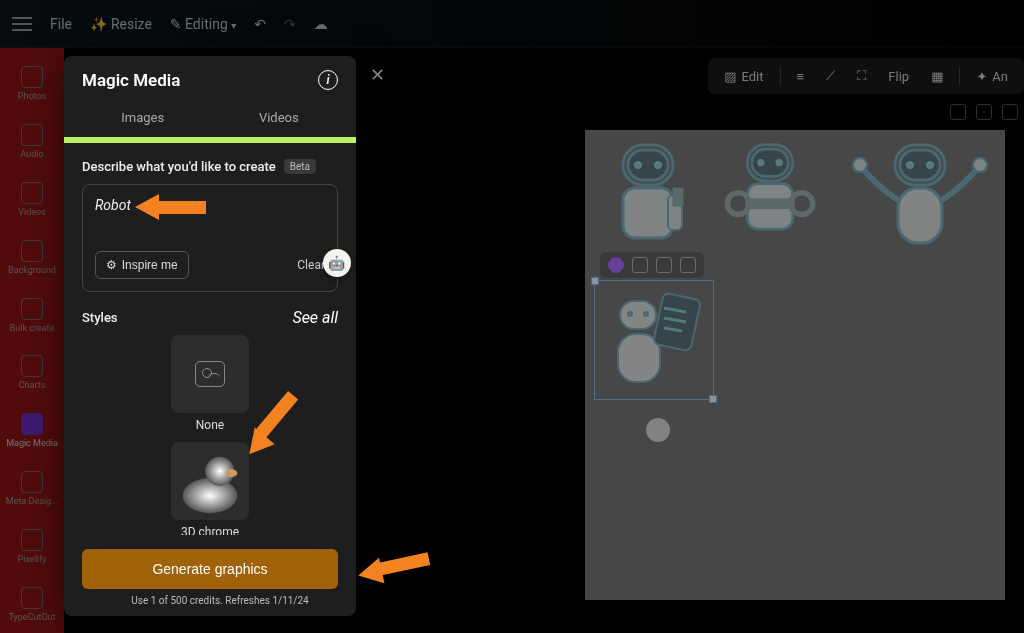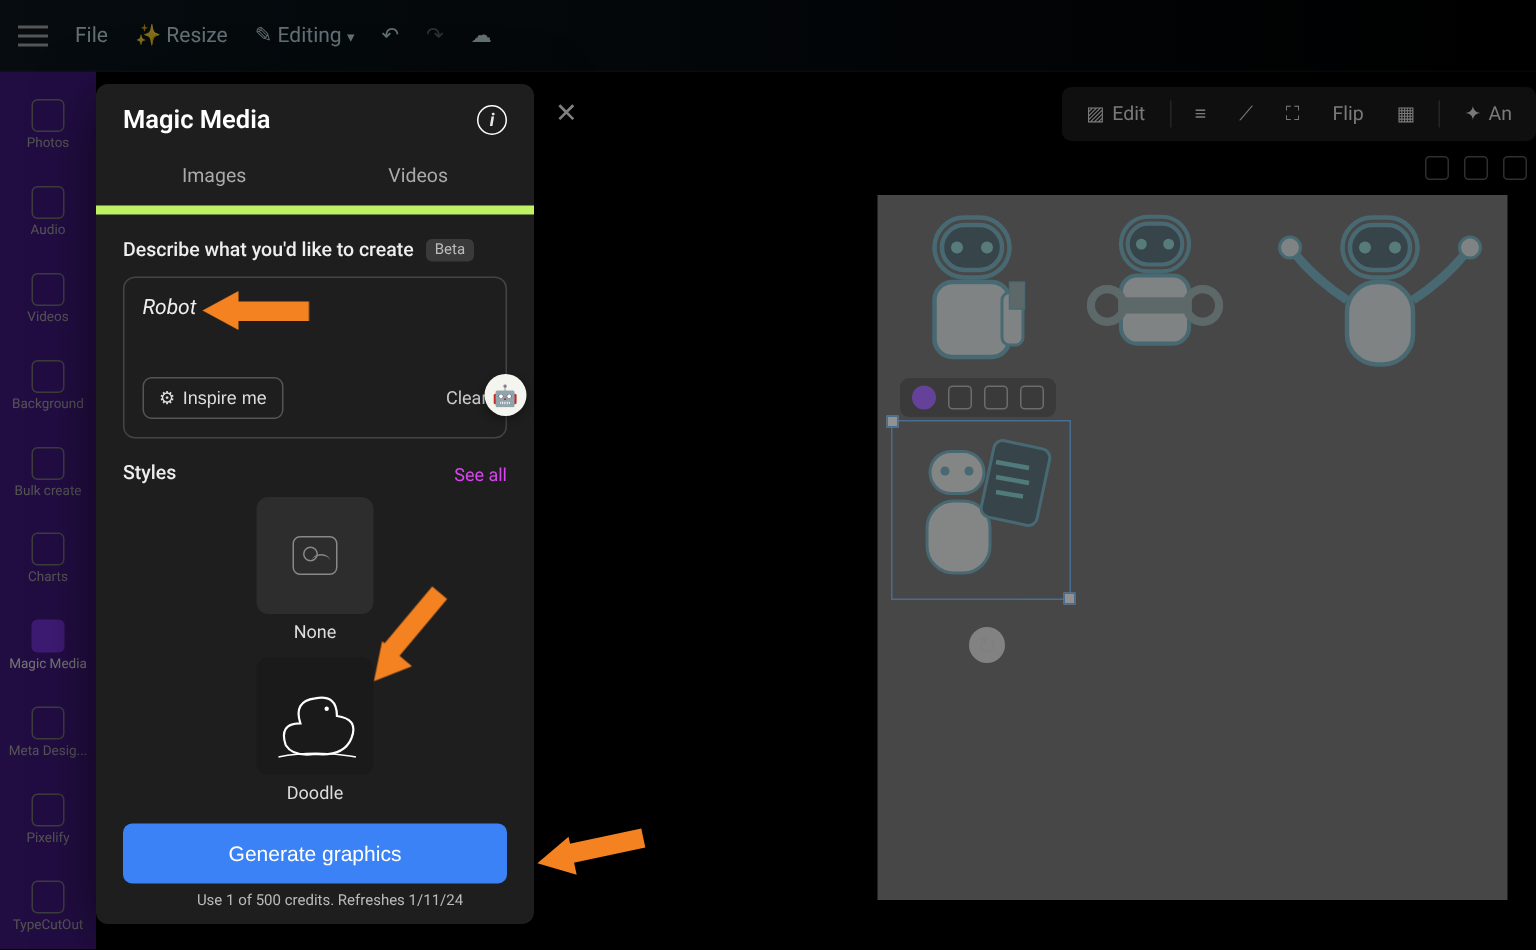--- a/index.html
+++ b/index.html
@@ -27,21 +27,21 @@
     .top-bar .menu-btn { width: 20px; height: 2px; background: #aaa; box-shadow: 0 -6px #aaa, 0 6px #aaa; }
     .top-bar .item { color: #c5dde6; font-size: 14px; cursor: pointer; }
     
     
     .left-sidebar {
       position: absolute;
       top: 48px;
       left: 0;
       width: 64px;
       height: calc(100% - 48px);
-      background: #4c1d95;
+      background: #b91c1c;
       display: flex;
       flex-direction: column;
       gap: 22px;
       align-items: center;
       padding-top: 18px;
       opacity: 0.45;
     }
     .sb-item { display: flex; flex-direction: column; align-items: center; gap: 4px; cursor: pointer; width: 100%; }
     .sb-item .icon { width: 22px; height: 22px; border: 1px solid #888; border-radius: 4px; }
     .sb-item .lbl { font-size: 9px; color: #bbb; text-align: center; line-height: 1.1; }
@@ -108,31 +108,31 @@
     .circle-icon {
       position: absolute; right: -14px; top: 64px;
       width: 28px; height: 28px; background: #f5f5f0; border-radius: 50%;
       display: flex; align-items: center; justify-content: center;
       box-shadow: 0 2px 6px rgba(0,0,0,0.4);
     }
     .circle-icon span { font-size: 14px; }
 
     .styles-row { display: flex; justify-content: space-between; align-items: center; margin: 16px 0 8px; }
     .styles-row .lbl { font-size: 13px; font-weight: 500; color: #eee; }
-    .see-all { font-size: 12px; color: #d946ef; cursor: pointer; }
+    .see-all { font-size: 16px; color: #ffffff; cursor: pointer; font-style: italic; }
     
     .style-grid { display: grid; grid-template-columns: repeat(1, 1fr); gap: 10px 27px; }
     .style-item { display: flex; flex-direction: column; align-items: center; gap: 5px; cursor: pointer; }
     .style-thumb { width: 78px; height: 78px; border-radius: 8px; background: #2d2d2d; display: flex; align-items: center; justify-content: center; position: relative; overflow: hidden; }
     .style-item.selected .style-thumb { border: 2px solid #8b3dff; }
     .style-name { font-size: 12px; color: #ddd; }
     
     .generate-btn {
       margin: 14px 18px 6px;
-      background: #3b82f6;
+      background: #a16207;
       color: #fff;
       border: none;
       border-radius: 6px;
       padding: 12px;
       font-size: 14px;
       font-weight: 500;
       cursor: pointer;
     }
     .credits-line { text-align: center; font-size: 10px; color: #bbb; padding-bottom: 10px; margin-left: 20px; }
     
@@ -320,20 +320,36 @@
       <span class="lbl">Styles</span>
       <span class="see-all">See all</span>
     </div>
 
     <div class="style-grid">
       <div class="style-item">
         <div class="style-thumb">
             <div class="duck1-icon"></div>
           </div>
         <div class="style-name">None</div>
+      </div>
+      <div class="style-item">
+        <div class="style-thumb">
+          <svg viewBox="0 0 80 80" width="78" height="78">
+            <defs>
+                <radialGradient id="g1">
+                  <stop offset="0" stop-color="#fff"></stop>
+                  <stop offset="1" stop-color="#555"></stop>
+                </radialGradient>
+              </defs>
+            <ellipse cx="40" cy="55" rx="28" ry="18" fill="url(#g1)"></ellipse>
+            <circle cx="50" cy="30" r="15" fill="url(#g1)"></circle>
+            <ellipse cx="62" cy="32" rx="6" ry="4" fill="#c96"></ellipse>
+          </svg>
+        </div>
+        <div class="style-name">3D chrome</div>
       </div>
       <div class="style-item">
         <div class="style-thumb" style="background:#1a1a1a;">
           <svg viewBox="0 0 80 80" width="78" height="78">
             <path d="M20 60 Q15 45 30 45 Q25 30 40 28 Q55 25 55 40 Q70 42 65 55 Q60 68 40 66 Q25 68 20 60" fill="none" stroke="#fff" stroke-width="1.5"></path>
             <circle cx="48" cy="35" r="1.5" fill="#fff"></circle>
             <path d="M15 68 Q40 63 68 68" fill="none" stroke="#fff" stroke-width="1"></path>
           </svg>
         </div>
         <div class="style-name">Doodle</div>

